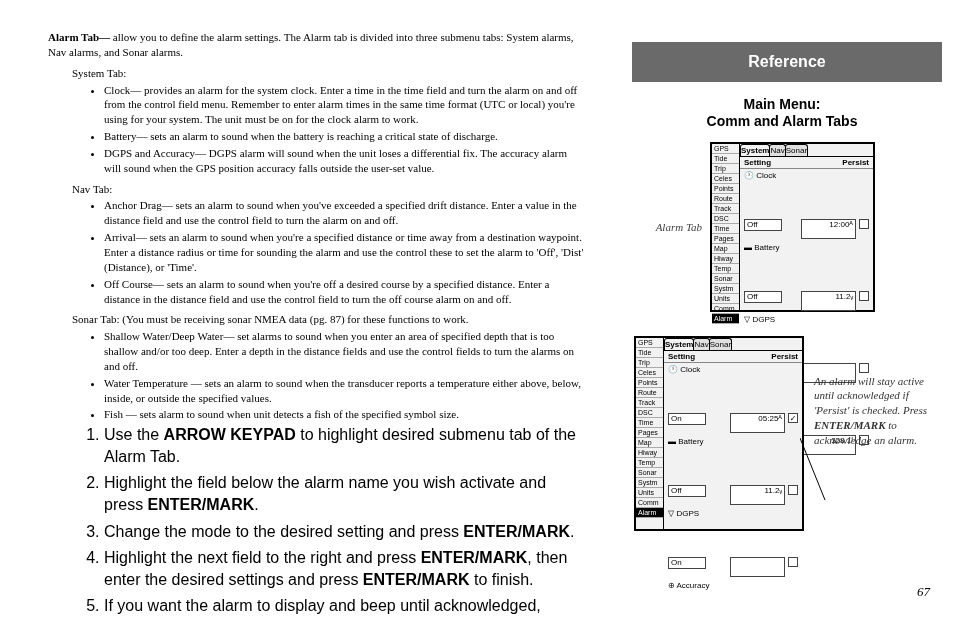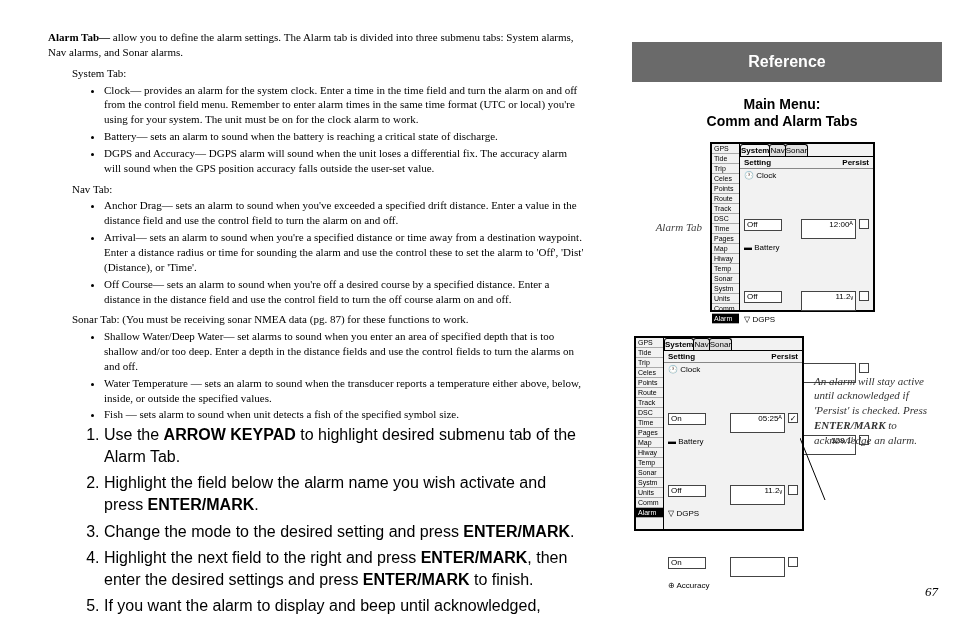--- a/index.html
+++ b/index.html
@@ -215,21 +215,21 @@
     color: #333;
     width: 130px;
     margin-left: 10px;
     margin-top: 50px;
     line-height: 1.35;
   }
   .cap-right b { font-weight: bold; font-style: italic; }
   .pagenum {
     position: absolute;
     bottom: 18px;
-    right: 16px;
+    right: 24px;
     font-size: 13px;
     font-style: italic;
     font-family: Georgia, serif;
   }
   svg.pointer { position:absolute; pointer-events:none; }
 </style>
 </head>
 <body>
 
 <div class="page">

